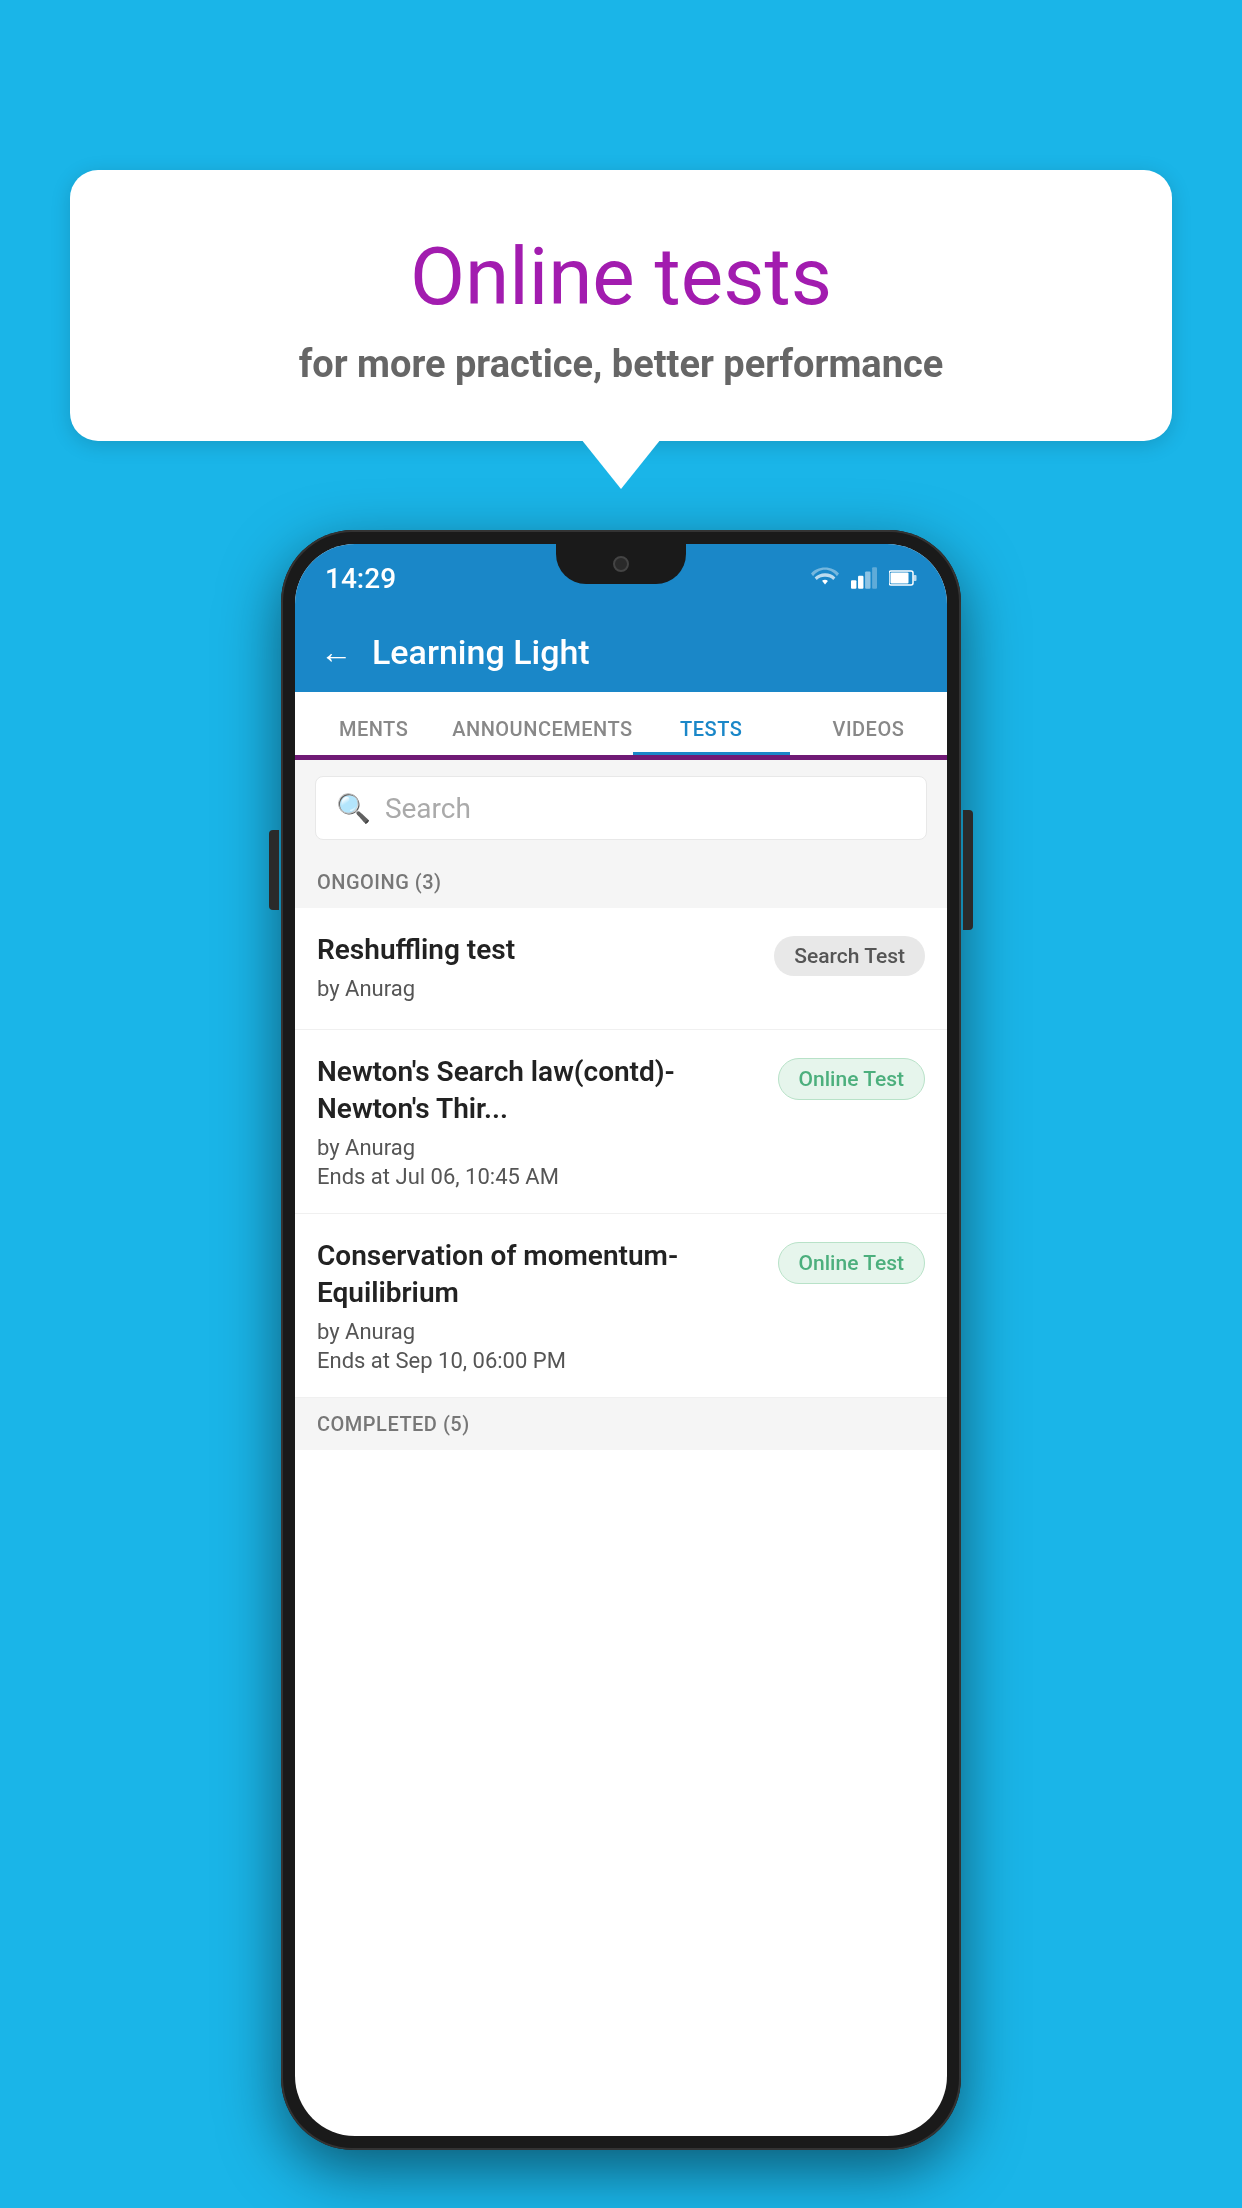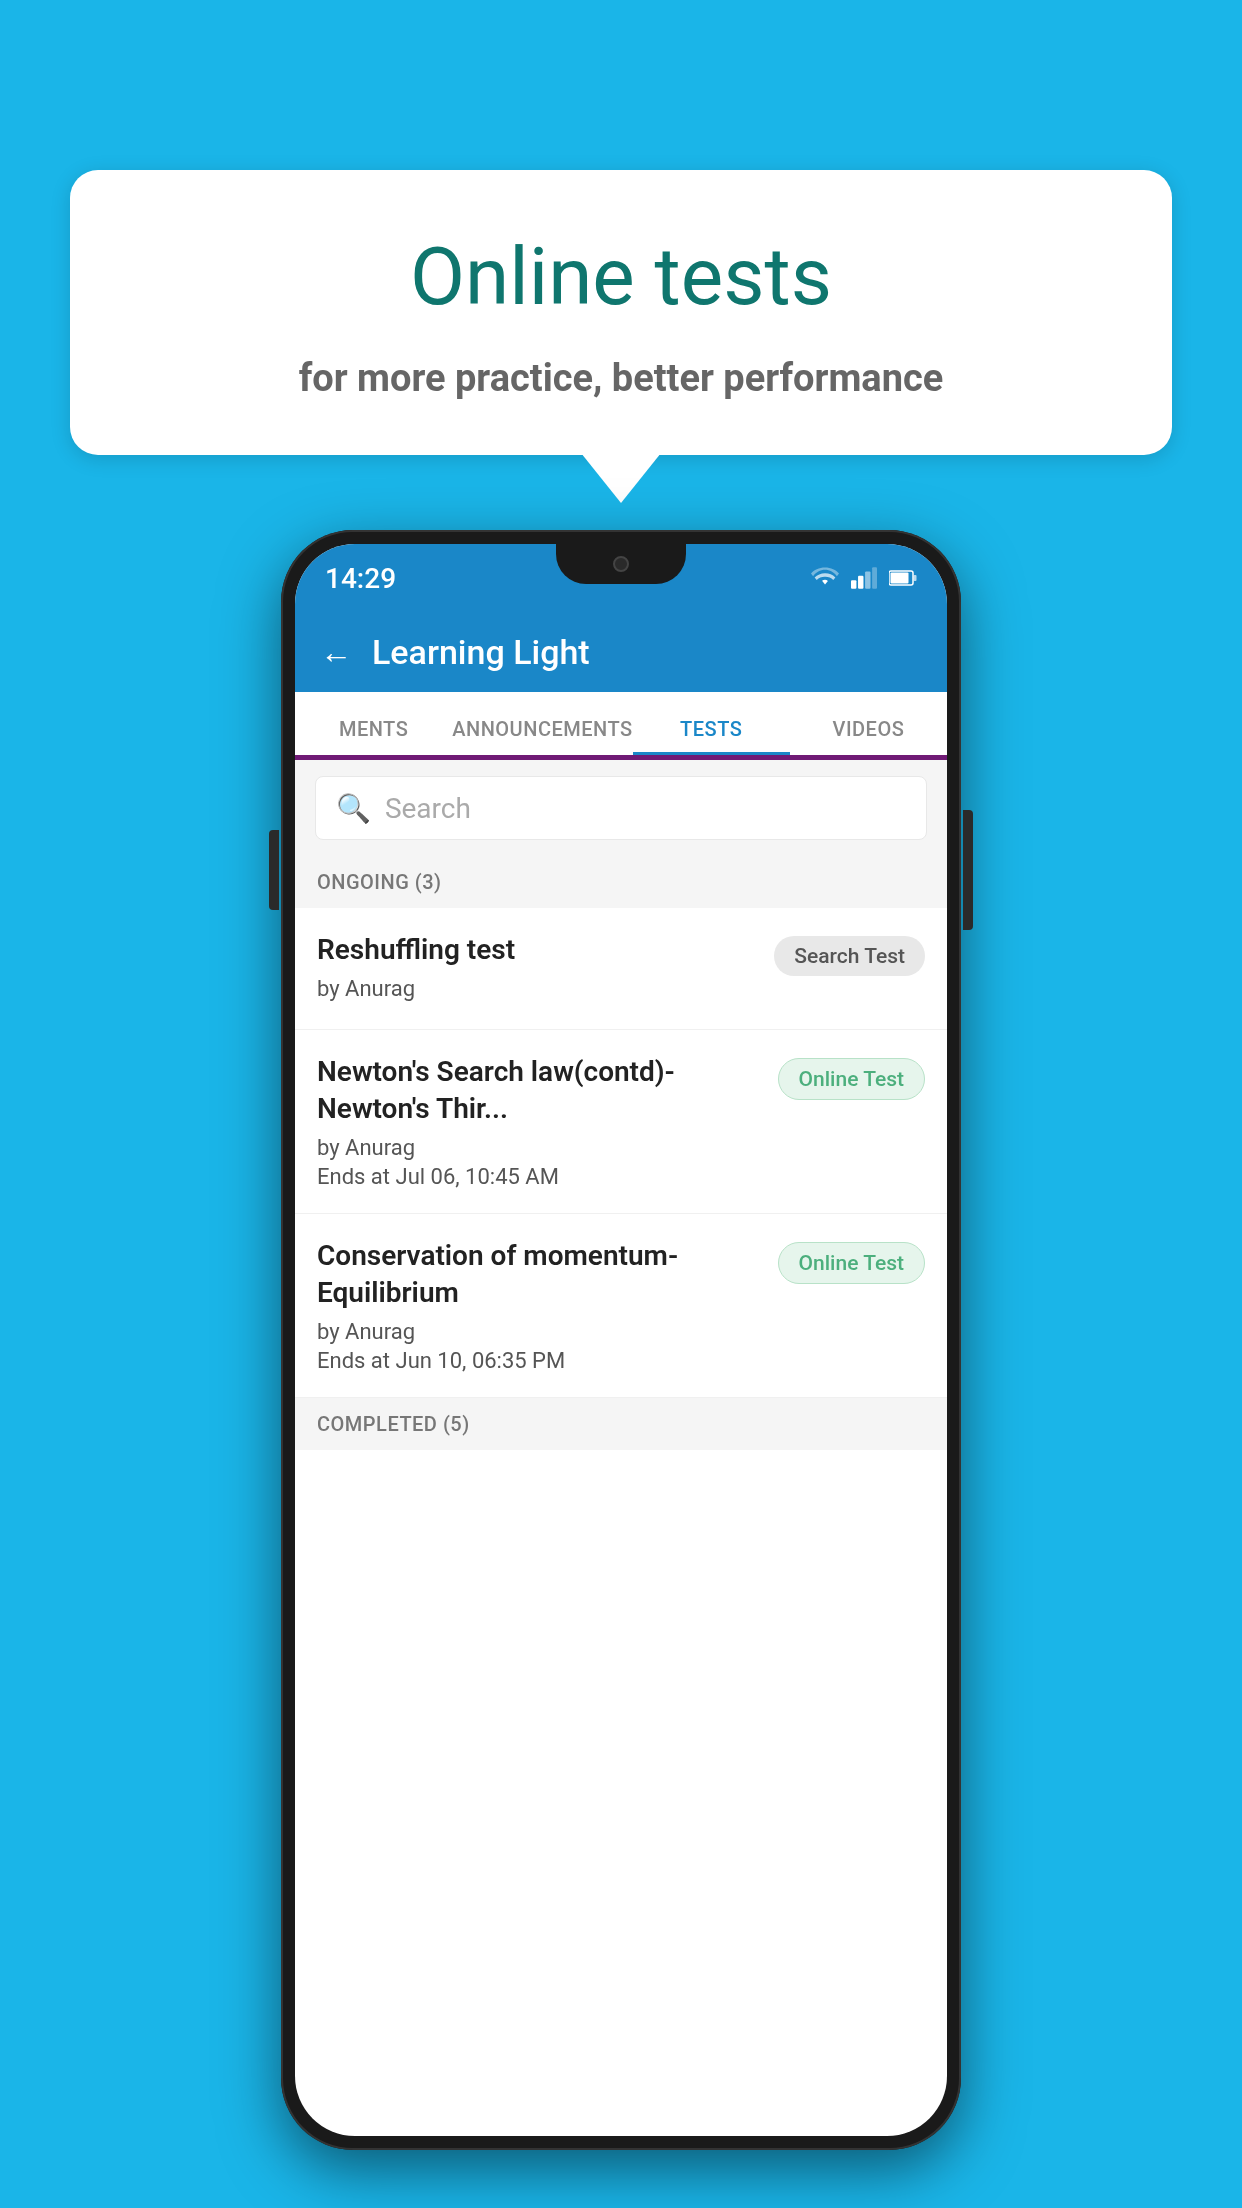--- a/index.html
+++ b/index.html
@@ -33,23 +33,23 @@
       left: 50%;
       transform: translateX(-50%);
       width: 0;
       height: 0;
       border-left: 40px solid transparent;
       border-right: 40px solid transparent;
       border-top: 50px solid white;
     }
     .speech-bubble .title {
       font-size: 80px;
-      color: #0f766e;
+      color: #a21caf;
       font-weight: 400;
-      margin-bottom: 32px;
+      margin-bottom: 18px;
     }
     .speech-bubble .subtitle {
       font-size: 38px;
       color: #666;
       font-weight: 700;
     }
 
     
     .phone-container {
       position: absolute;
@@ -374,21 +374,21 @@
             <div class="test-by">by Anurag</div>
             <div class="test-time">Ends at  Jul 06, 10:45 AM</div>
           </div>
           <div class="test-badge badge-online">Online Test</div>
         </div>
 
         <div class="test-item">
           <div class="test-info">
             <div class="test-name">Conservation of momentum-Equilibrium</div>
             <div class="test-by">by Anurag</div>
-            <div class="test-time">Ends at  Jun 10, 06:35 PM</div>
+            <div class="test-time">Ends at  Sep 10, 06:00 PM</div>
           </div>
           <div class="test-badge badge-online">Online Test</div>
         </div>
 
       </div>
 
       <div class="completed-section">
         <span class="completed-label">COMPLETED (5)</span>
       </div>
 

